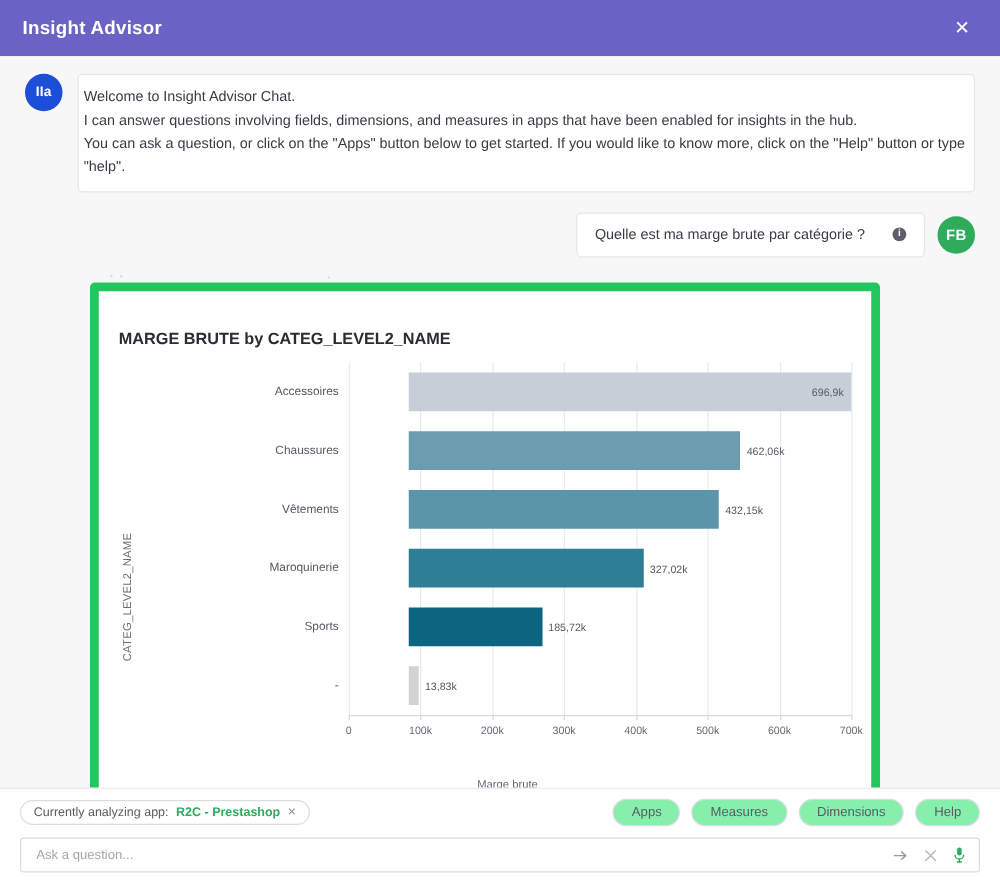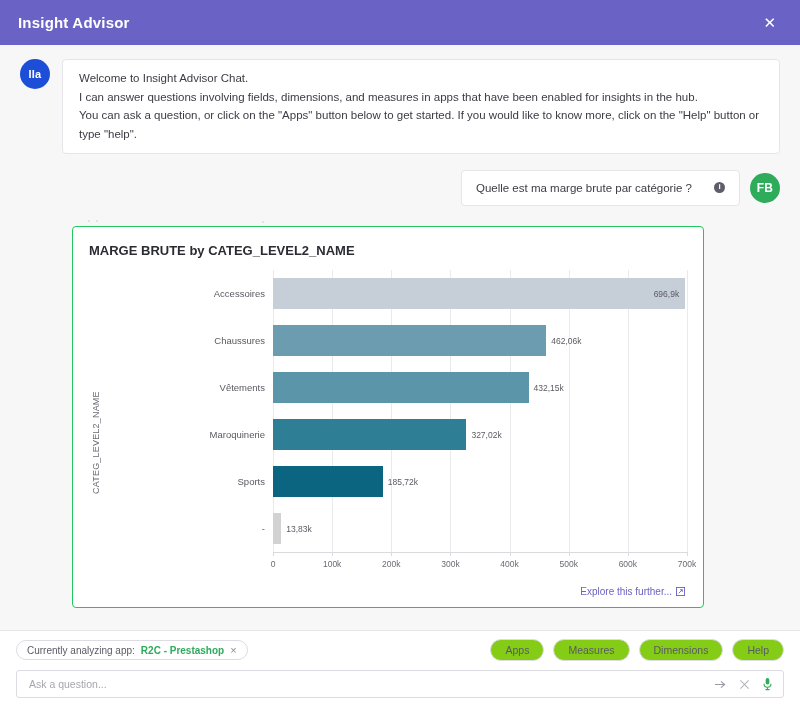--- a/index.html
+++ b/index.html
@@ -60,21 +60,21 @@
     letter-spacing: .2px;
   }
   .avatar.bot { background: #1d4ed8; }
   .avatar.user { background: #2eab5b; font-size: 12px; }
   .avatar.bot .lia { font-family: "Liberation Sans", sans-serif; }
 
   .bubble {
     background: #ffffff;
     border: 1px solid #e6e6ea;
     border-radius: 4px;
-    padding: 9px 16px;
+    padding: 9px 4px;
     font-size: 11.5px;
     color: #3b3b44;
     line-height: 1.62;
   }
   .row.bot-row .bubble { margin-left: 12px; }
   .row.right .bubble { margin-right: 10px; padding: 8px 14px; display:flex; align-items:center; gap:22px; }
 
   .info-dot {
     width: 11px; height: 11px; border-radius: 50%;
     background: #5e5e6b; color: #fff;
@@ -88,23 +88,23 @@
   .artifacts i {
     position: absolute; width: 2px; height: 2px; border-radius: 50%;
     background: #d9dde0;
   }
 
   
   .chart-card {
     margin-left: 52px;
     margin-right: 76px;
     background: #ffffff;
-    border: 1px solid #22c55e;
+    border: 7px solid #22c55e;
     border-radius: 4px;
-    padding: 16px 16px 8px 16px;
+    padding: 30px 16px 8px 16px;
   }
   .chart-title {
     font-size: 13px;
     font-weight: bold;
     color: #2b2b33;
     margin-bottom: 12px;
   }
 
   .plot-wrap { display: flex; gap: 20px; }
   .ylabel {
@@ -135,20 +135,21 @@
     overflow: hidden;
   }
   .bar-track {
     flex: 1 1 auto;
     position: relative;
     height: 100%;
     display: flex; align-items: center;
   }
   .bar {
     height: 31px;
+    margin-left: 48px;
   }
   .bar-value {
     font-size: 8.5px;
     color: #5a5a63;
     margin-left: 5px;
     white-space: nowrap;
   }
 
   
   .grid {
@@ -214,21 +215,21 @@
     font-size: 10px;
     color: #5a5a63;
     display: inline-flex; align-items: center; gap: 6px;
   }
   .app-chip b { color: #2eab5b; font-weight: bold; }
   .app-chip .x { color: #8b8b94; font-size: 11px; cursor: pointer; }
   .bb-top .spacer { flex: 1; }
   .pill {
     border: 1px solid #dcdce2;
     border-radius: 13px;
-    background: #84cc16;
+    background: #86efac;
     padding: 4px 14px;
     font-size: 10.5px;
     color: #5a5a63;
     margin-left: 9px;
     cursor: pointer;
   }
   .askbar {
     display: flex; align-items: center;
     border: 1px solid #dcdce2;
     border-radius: 3px;
@@ -368,20 +369,21 @@
                 <div class="tick-label" style="left: 57.1429%;">400k</div>
                 <div class="tick" style="left: 71.4286%;"></div>
                 <div class="tick-label" style="left: 71.4286%;">500k</div>
                 <div class="tick" style="left: 85.7143%;"></div>
                 <div class="tick-label" style="left: 85.7143%;">600k</div>
                 <div class="tick" style="left: 100%;"></div>
                 <div class="tick-label" style="left: 100%;">700k</div>
               </div>
           </div>
 
+          <div class="xlabel">Marge brute</div>
         </div>
       </div>
 
       <div class="explore">
         <span>Explore this further...</span>
         <svg width="9" height="9" viewBox="0 0 10 10">
           <rect x="0.5" y="0.5" width="9" height="9" fill="none" stroke="#6a62c4" stroke-width="1"></rect>
           <path d="M3 7 L7 3 M4.6 3 L7 3 L7 5.4" fill="none" stroke="#6a62c4" stroke-width="1"></path>
         </svg>
       </div>

